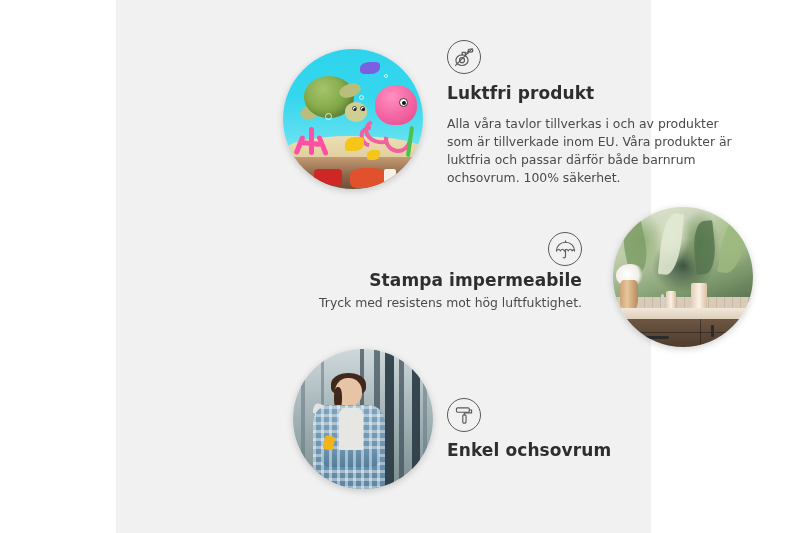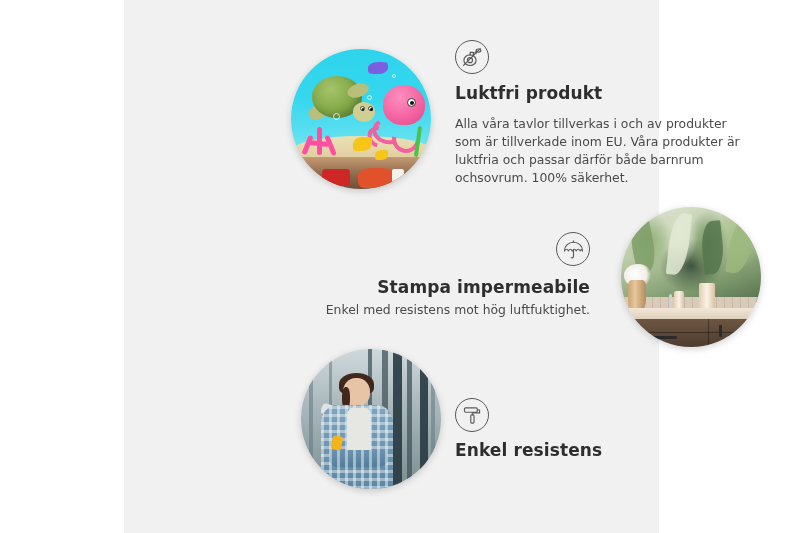--- a/index.html
+++ b/index.html
@@ -10,21 +10,21 @@
     overflow: hidden;
   }
   .page {
     position: relative;
     width: 800px; height: 533px;
     background: #ffffff;
   }
   
   .panel {
     position: absolute;
-    left: 124px; top: 0;
+    left: 116px; top: 0;
     width: 535px; height: 533px;
     background: #f1f1f1;
   }
 
   
   .photo {
     position: absolute;
     border-radius: 50%;
     overflow: hidden;
     box-shadow: 0 2px 7px rgba(0,0,0,0.18);
@@ -238,21 +238,21 @@
   }
 
   
   #feature-odorless { left: 331px; top: 40px; width: 300px; }
   #feature-odorless .f-title { margin-top: 9px; }
   #feature-odorless .f-body  { margin-top: 12px; width: 290px; }
 
   
   #feature-waterproof { left: 180px; top: 232px; width: 286px; text-align: right; }
   #feature-waterproof .f-icon { margin-left: auto; }
-  #feature-waterproof .f-title { margin-top: 11px; }
+  #feature-waterproof .f-title { margin-top: 4px; }
   #feature-waterproof .f-body  { margin-top: 4px; }
 
   
   #feature-easy-install { left: 331px; top: 398px; width: 300px; }
   #feature-easy-install .f-title { margin-top: 8px; }
   #feature-easy-install .f-body  { margin-top: 4px; }
 </style>
 </head>
 <body>
 
@@ -367,28 +367,28 @@
         <svg width="23" height="23" viewBox="0 0 24 24" fill="none" stroke="#5a5a5a" stroke-width="1.2" stroke-linecap="round" stroke-linejoin="round">
           <path d="M2.6 13.4 C2.6 8.1 6.8 4.4 12 4.4 C17.2 4.4 21.4 8.1 21.4 13.4"></path>
           <path d="M2.6 13.4 C4.0 11.2 5.4 11.2 6.7 13.4 C8.1 11.2 9.4 11.2 10.8 13.4"></path>
           <path d="M10.8 13.4 C12.2 11.2 13.5 11.2 14.9 13.4 C16.2 11.2 17.6 11.2 19.0 13.4 C19.9 11.9 20.6 11.6 21.4 13.4"></path>
           <path d="M12 4.4 V3.0"></path>
           <path d="M12 12.6 V19.1"></path>
           <path d="M12 19.1 C12 20.6 10.6 21.2 9.6 20.5"></path>
         </svg>
       </div>
       <div class="f-title">Stampa impermeabile</div>
-      <div class="f-body">Enkel med resistens mot hög luftfuktighet.</div>
+      <div class="f-body">Tryck med resistens mot hög luftfuktighet.</div>
     </div>
 
     <div class="feature" id="feature-easy-install">
       <div class="f-icon">
         <svg width="23" height="23" viewBox="0 0 24 24" fill="none" stroke="#5a5a5a" stroke-width="1.2" stroke-linecap="round" stroke-linejoin="round">
           <rect x="3.6" y="4.0" width="13.4" height="4.6" rx="1.2"></rect>
           <path d="M17.0 6.3 h2.4 v3.0 h-7.6 v2.0"></path>
           <rect x="10.2" y="11.3" width="3.4" height="8.6" rx="1.0"></rect>
         </svg>
       </div>
-      <div class="f-title">Enkel resistens</div>
+      <div class="f-title">Enkel ochsovrum</div>
     </div>
 
   </div>
 </div>
 
 </body></html>

